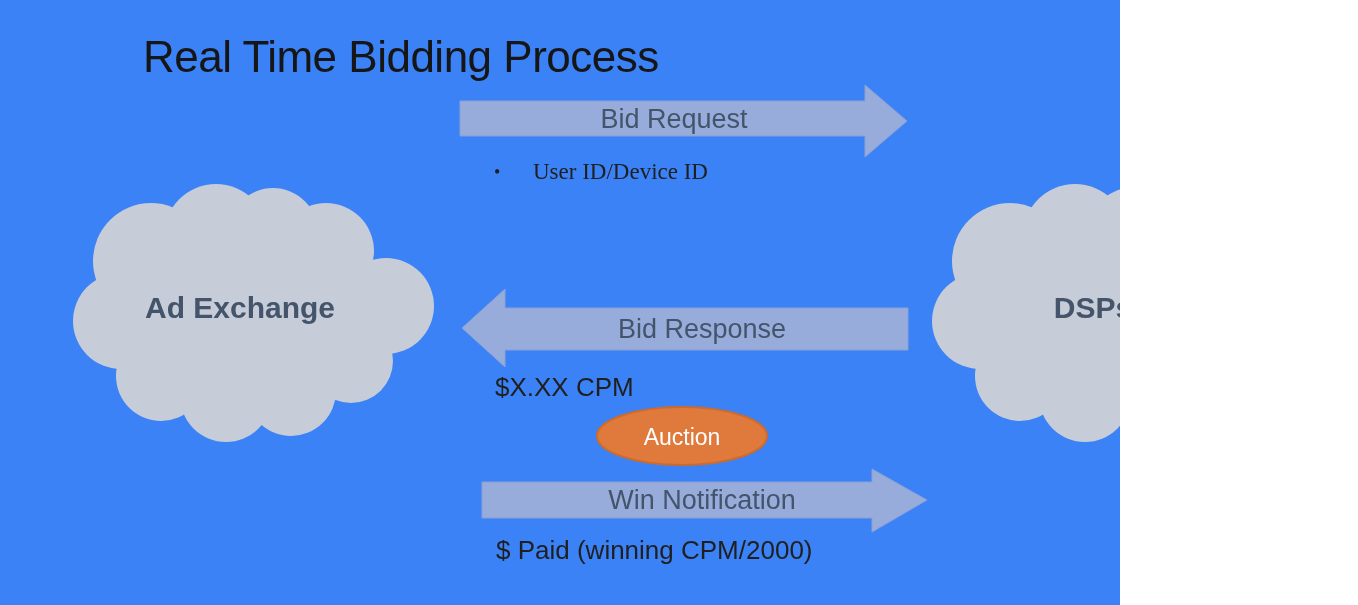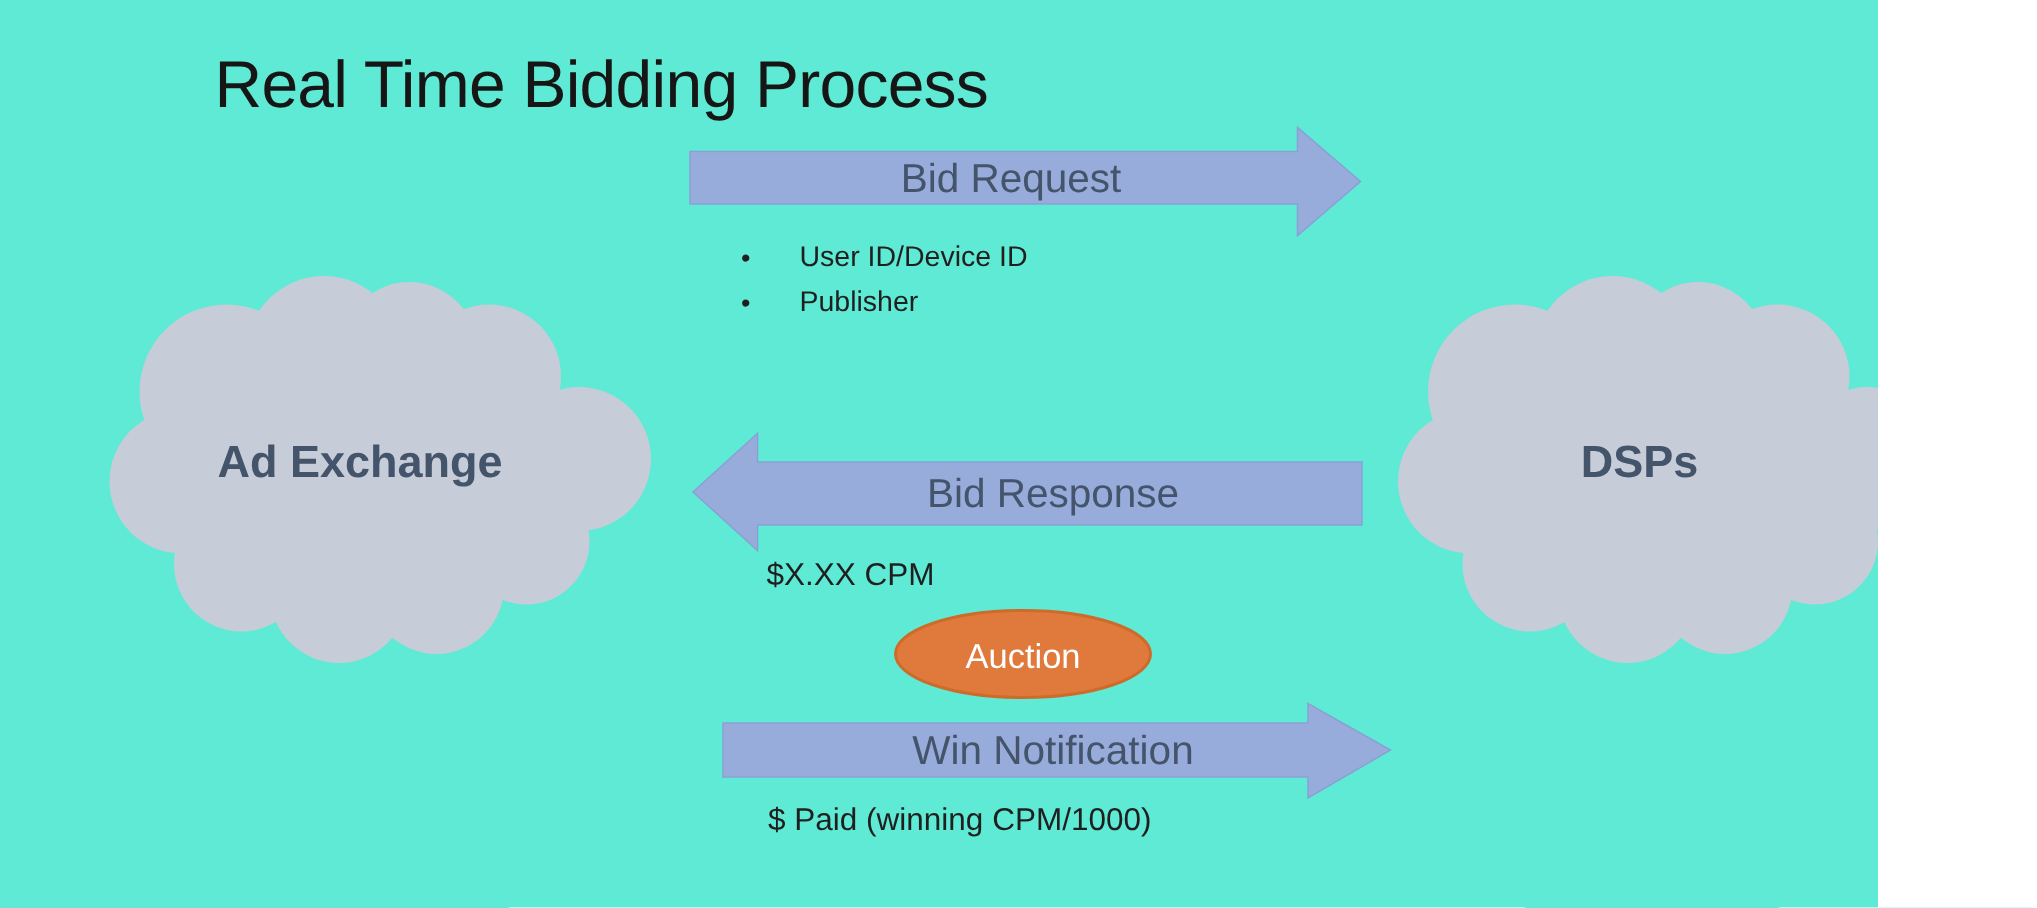--- a/index.html
+++ b/index.html
@@ -1,20 +1,20 @@
 <!DOCTYPE html>
 <html style="--arrow-fill: #98ACDC; --arrow-outline: #8AA0D4; --arrow-label: #44546A; --cloud-fill: #C6CDD8; --cloud-label: #44546A; --auction-fill: #E0793C; --auction-outline: #CE6B2B; --auction-label: #FFFFFF; --body-text: #1F1F1F;"><head>
 <meta charset="utf-8">
 <style>
   html, body { margin: 0; padding: 0; background: #ffffff; }
   .slide {
     position: relative;
-    width: 1252px;
+    width: 1120px;
     height: 605px;
-    background: #5eead4;
+    background: #3b82f6;
     overflow: hidden;
     font-family: "Liberation Sans", sans-serif;
   }
   .title {
     position: absolute;
     left: 143px;
     top: 32px;
     margin: 0;
     font-size: 44px;
     font-weight: 300;
@@ -52,35 +52,35 @@
     top: 157px;
     margin: 0;
     padding: 0;
     list-style: none;
     color: var(--body-text);
   }
   .bullets li {
     position: relative;
     padding-left: 45px;
     line-height: 30px;
-    font-size: 19px;
+    font-size: 23px;
     white-space: nowrap;
+    font-family: Liberation Serif, serif;
   }
   .bullets li::before {
     content: "\2022";
     position: absolute;
     left: 6px;
     font-size: 18px;
   }
   .note {
     position: absolute;
-    font-size: 21px;
+    font-size: 26px;
     color: var(--body-text);
     white-space: nowrap;
-    margin-left: 16px;
   }
   .note-cpm { left: 495px; top: 372px; }
   .note-paid { left: 496px; top: 535px; }
 </style>
 </head>
 <body>
 
 <div class="slide">
 
   <h1 class="title">Real Time Bidding Process</h1>
@@ -128,19 +128,18 @@
     </g>
 
     <g>
       <polygon class="arrow" points="482,482 872,482 872,469 927,500 872,532 872,518 482,518"></polygon>
       <text class="arrow-label" x="702" y="509" text-anchor="middle">Win Notification</text>
     </g>
   </svg>
 
   <ul class="bullets">
     <li>User ID/Device ID</li>
-    <li>Publisher</li>
   </ul>
 
   <div class="note note-cpm">$X.XX CPM</div>
-  <div class="note note-paid">$ Paid (winning CPM/1000)</div>
+  <div class="note note-paid">$ Paid (winning CPM/2000)</div>
 
 </div>
 
 </body></html>

